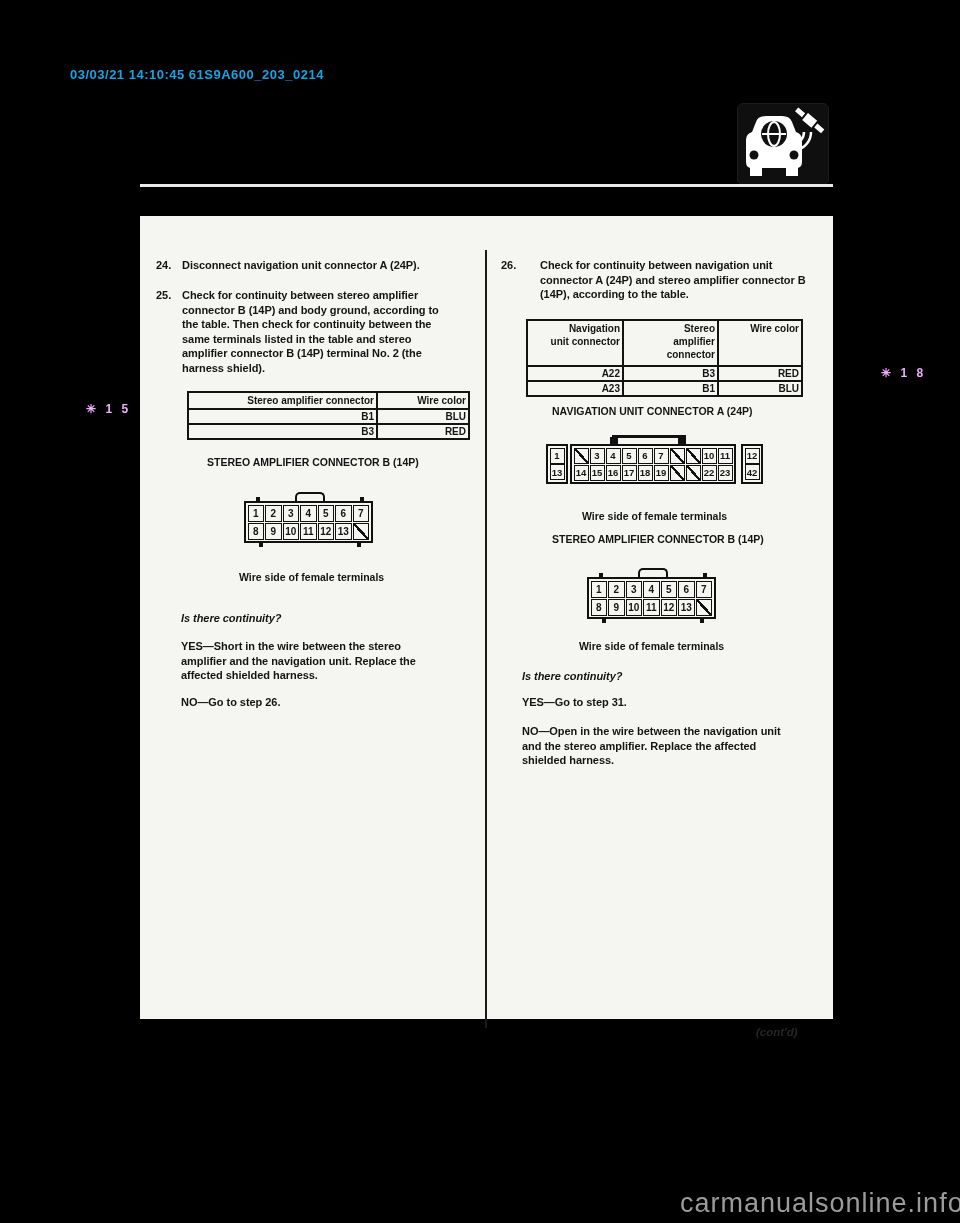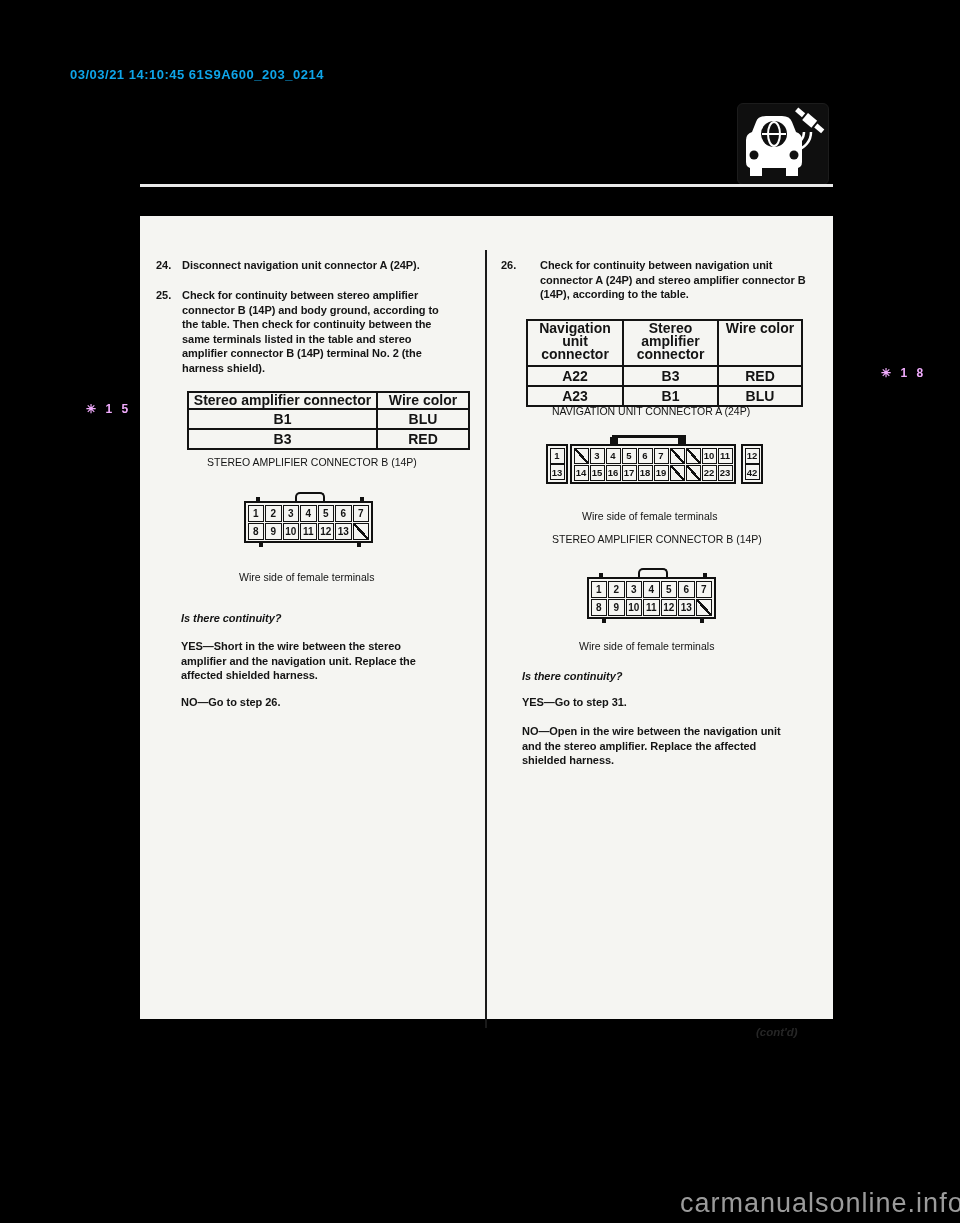--- a/index.html
+++ b/index.html
@@ -12,25 +12,25 @@
   .margin-marker{font-size:12px;font-weight:bold;color:#f0abfc;letter-spacing:3px;white-space:nowrap;}
   .mk-left{left:86px;top:402px;}
   .mk-right{left:881px;top:366px;}
   .contd{left:756px;top:1026px;font-size:11.5px;font-weight:bold;font-style:italic;color:#262626;}
   .watermark{left:680px;top:1188px;font-size:27px;color:#9b9b9b;letter-spacing:1px;white-space:nowrap;}
   
   .page{left:140px;top:192px;width:693px;height:803px;background:#f5f5f2;color:#141414;margin-top:24px;}
   .col-divider{left:345px;top:34px;width:2px;height:778px;background:#1a1a1a;}
   .body-text{font-size:11px;font-weight:bold;line-height:14.5px;letter-spacing:-.05px;white-space:pre-line;}
   .step-num{width:24px;font-size:11px;font-weight:bold;}
-  .caption{font-size:10.5px;font-weight:normal;white-space:nowrap;}
+  .caption{font-size:10.5px;font-weight:bold;white-space:nowrap;}
   .q{font-style:italic;text-align:center;}
   
   table{border-collapse:collapse;background:#f5f5f2;}
-  td,th{border:2.5px solid #131313;font-size:14px;font-weight:bold;text-align:center;padding:1px 2px;color:#141414;}
+  td,th{border:2.5px solid #131313;font-size:10px;font-weight:bold;text-align:right;padding:1px 2px;color:#141414;}
   th{vertical-align:top;white-space:pre-line;line-height:13px;}
   
   .conn{position:absolute;}
   .latch{position:absolute;top:0;left:50%;transform:translateX(-50%);width:26px;height:11px;
     border:2.5px solid #111;border-bottom:none;border-radius:5px 5px 0 0;}
   .cbox{position:absolute;top:9px;left:0;border:2.5px solid #111;padding:1px;background:#f5f5f2;}
   .prow{display:flex;}
   .pin{box-sizing:border-box;width:16.5px;height:17px;border:1.5px solid #111;margin:.5px;
     display:flex;align-items:center;justify-content:center;font-size:10px;font-weight:bold;color:#141414;}
   .pin.diag{background:linear-gradient(to top right,transparent 44%,#111 44%,#111 56%,transparent 56%);}

